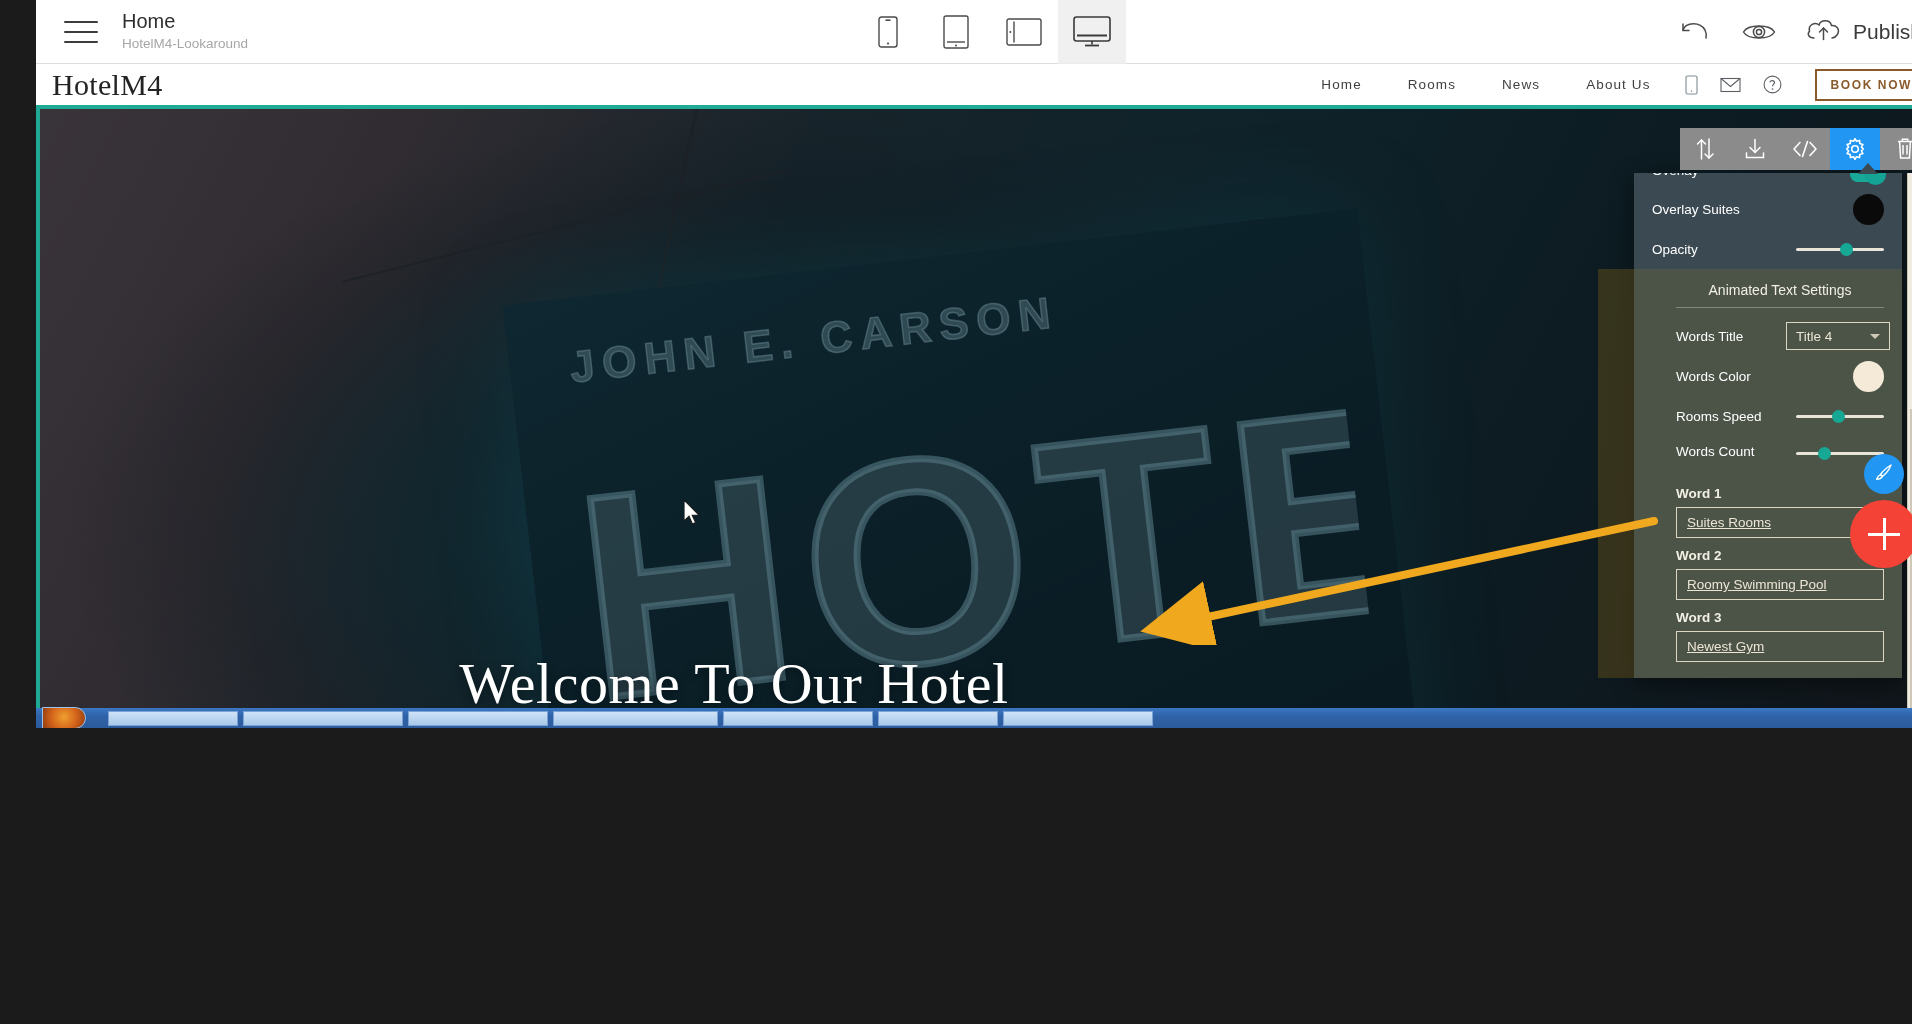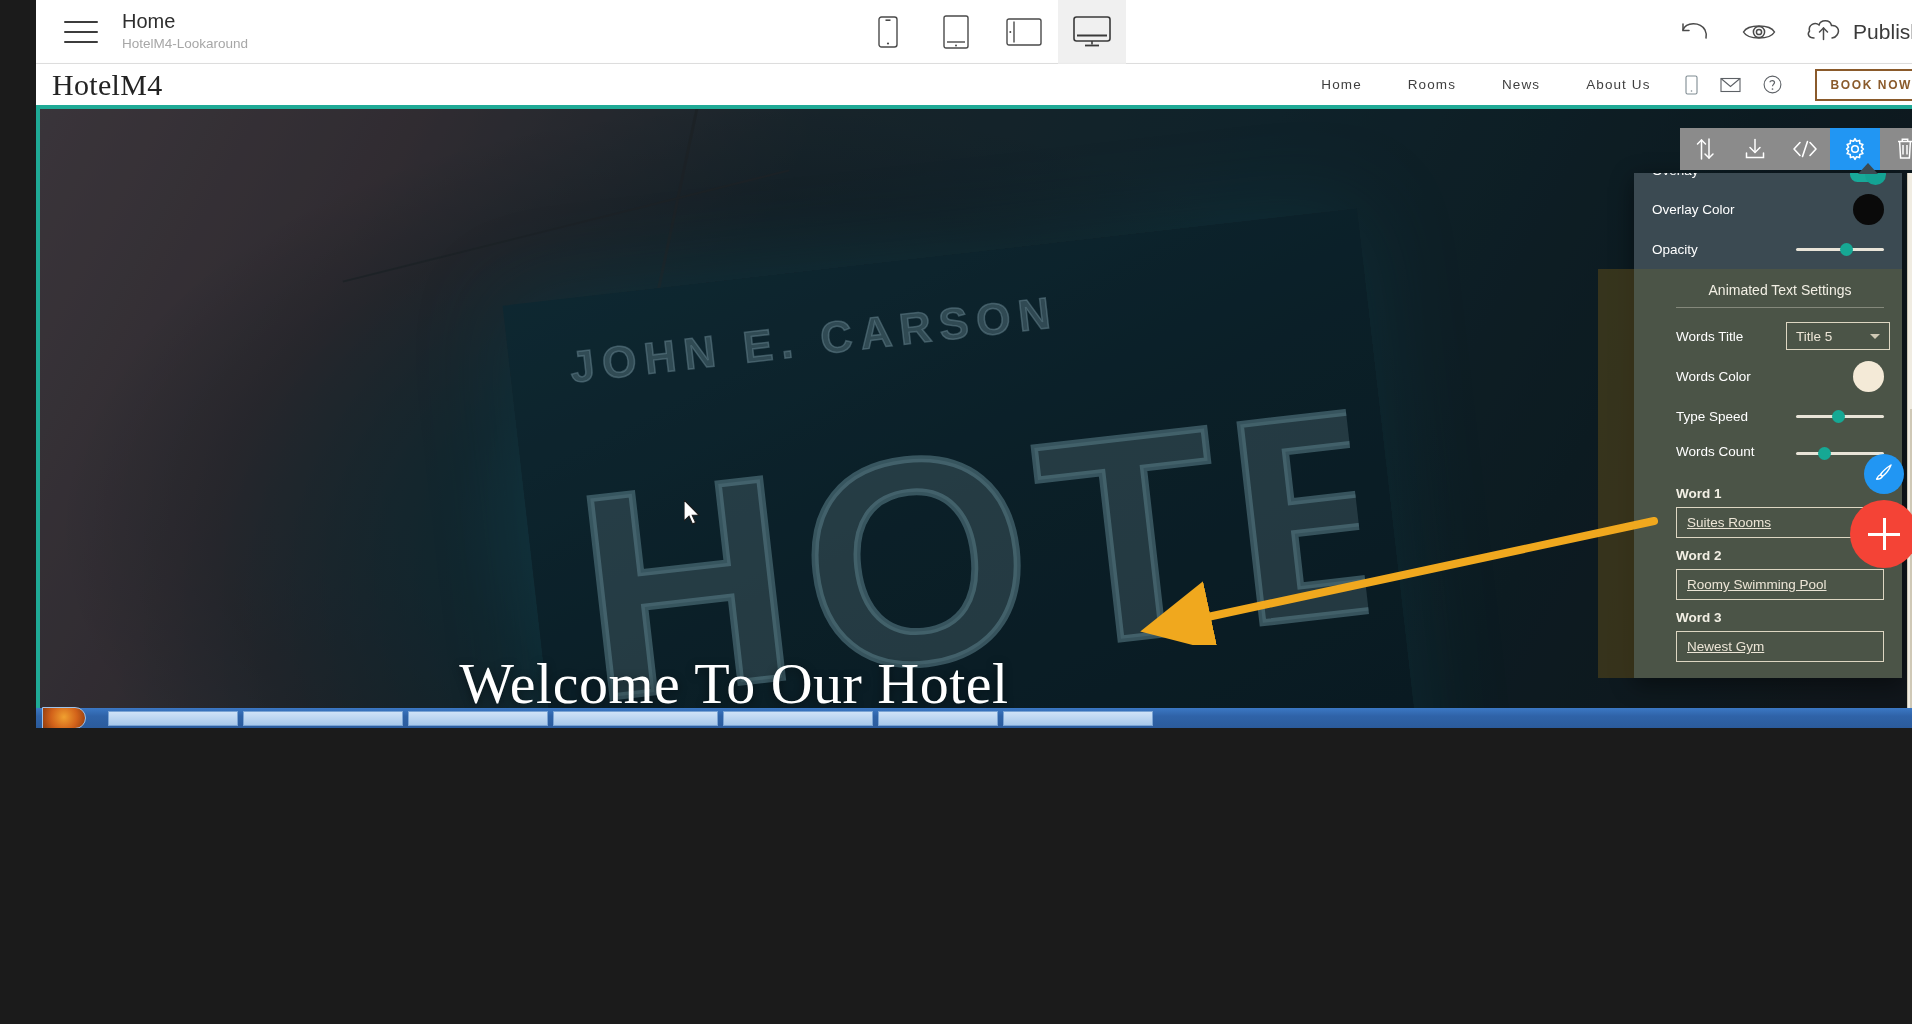--- a/index.html
+++ b/index.html
@@ -386,21 +386,21 @@
 
   <div class="panel-caret"></div>
   <div class="settings-panel">
 
     <div class="clipped-row">
       <span class="row-label">Overlay</span>
       <span class="toggle"></span>
     </div>
 
     <div class="row">
-      <span class="row-label">Overlay Color</span>
+      <span class="row-label">Overlay Suites</span>
       <span class="row-ctrl">
           <span class="swatch black"></span>
         </span>
     </div>
 
     <div class="row">
       <span class="row-label">Opacity</span>
       <span class="row-ctrl">
         <span class="slider">
           <span class="track"></span>
@@ -411,35 +411,35 @@
 
     <div class="anim-section">
       <div class="anim-wing"></div>
       <div class="anim-head">Animated Text Settings</div>
       <div class="anim-head-rule"></div>
 
       <div class="row">
         <span class="row-label">Words Title</span>
         <span class="row-ctrl">
           <span class="select-box">
-            <span class="select-val">Title 5</span>
+            <span class="select-val">Title 4</span>
             <span class="select-caret"></span>
           </span>
         </span>
       </div>
 
       <div class="row">
         <span class="row-label">Words Color</span>
         <span class="row-ctrl">
             <span class="swatch cream"></span>
           </span>
       </div>
 
       <div class="row">
-        <span class="row-label">Type Speed</span>
+        <span class="row-label">Rooms Speed</span>
         <span class="row-ctrl">
           <span class="slider">
             <span class="track"></span>
             <span class="knob" style="left: 35.88px;"></span>
           </span>
         </span>
       </div>
 
       <div class="row" style="align-items:flex-start; padding-top:8px;">
         <span class="row-label"><span>Words Count</span></span>

